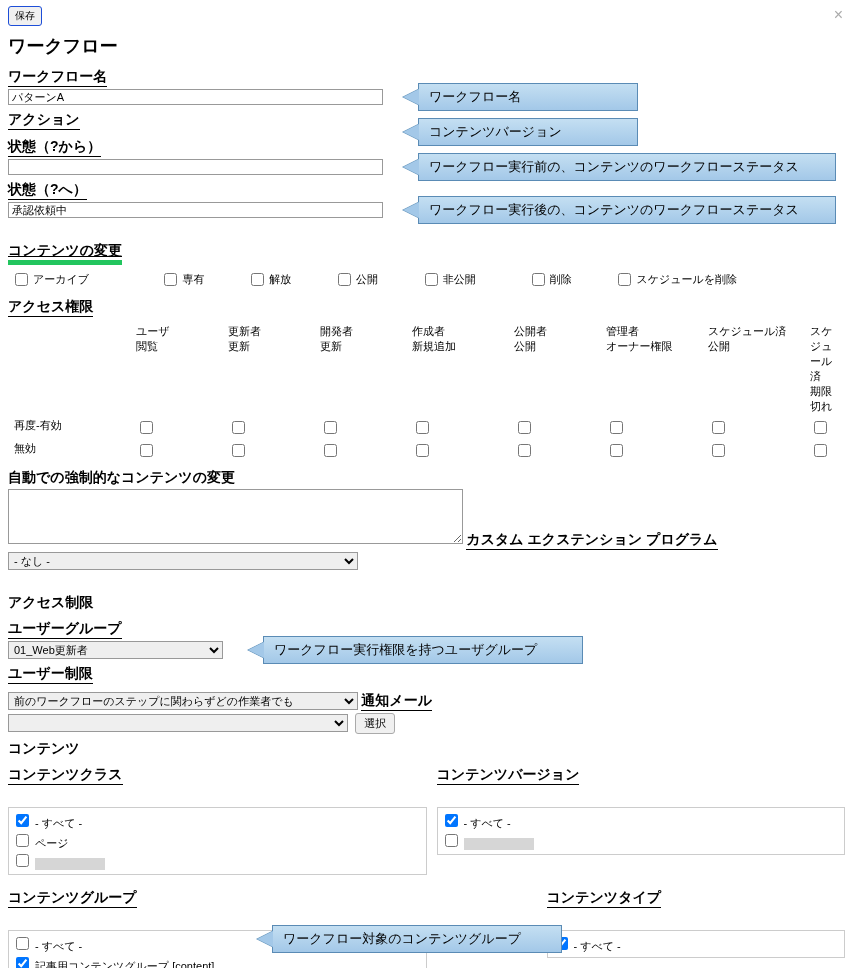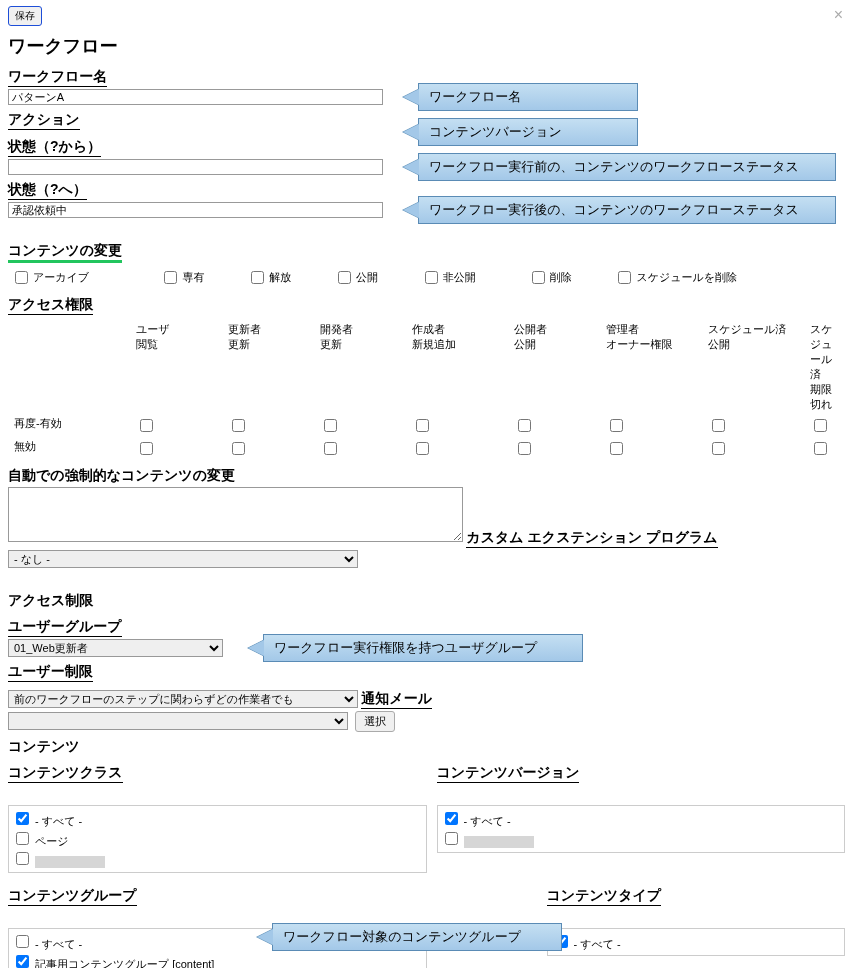--- a/index.html
+++ b/index.html
@@ -183,21 +183,21 @@
 
 <h2 class="field-label">状態（?へ）</h2>
 <div class="input-row">
   <input class="text-input" value="承認依頼中" style="">
   <div class="callout" style="left:410px; width:418px;">ワークフロー実行後の、コンテンツのワークフローステータス</div>
 </div>
 
 <div class="spacer"></div>
 
 
-<h2 class="section-label" style="border-bottom:3px solid #22c55e; display:inline-block;">コンテンツの変更</h2>
+<h2 class="section-label" style="border-bottom:5px solid #22c55e; display:inline-block;text-decoration:underline;">コンテンツの変更</h2>
 <table style="width:100%; font-size:11px;">
   <tbody>
       <tr>
     <td>
           <label class="chk-item">
             <input type="checkbox" style="">
             <span>アーカイブ</span>
           </label>
         </td>
     <td>

